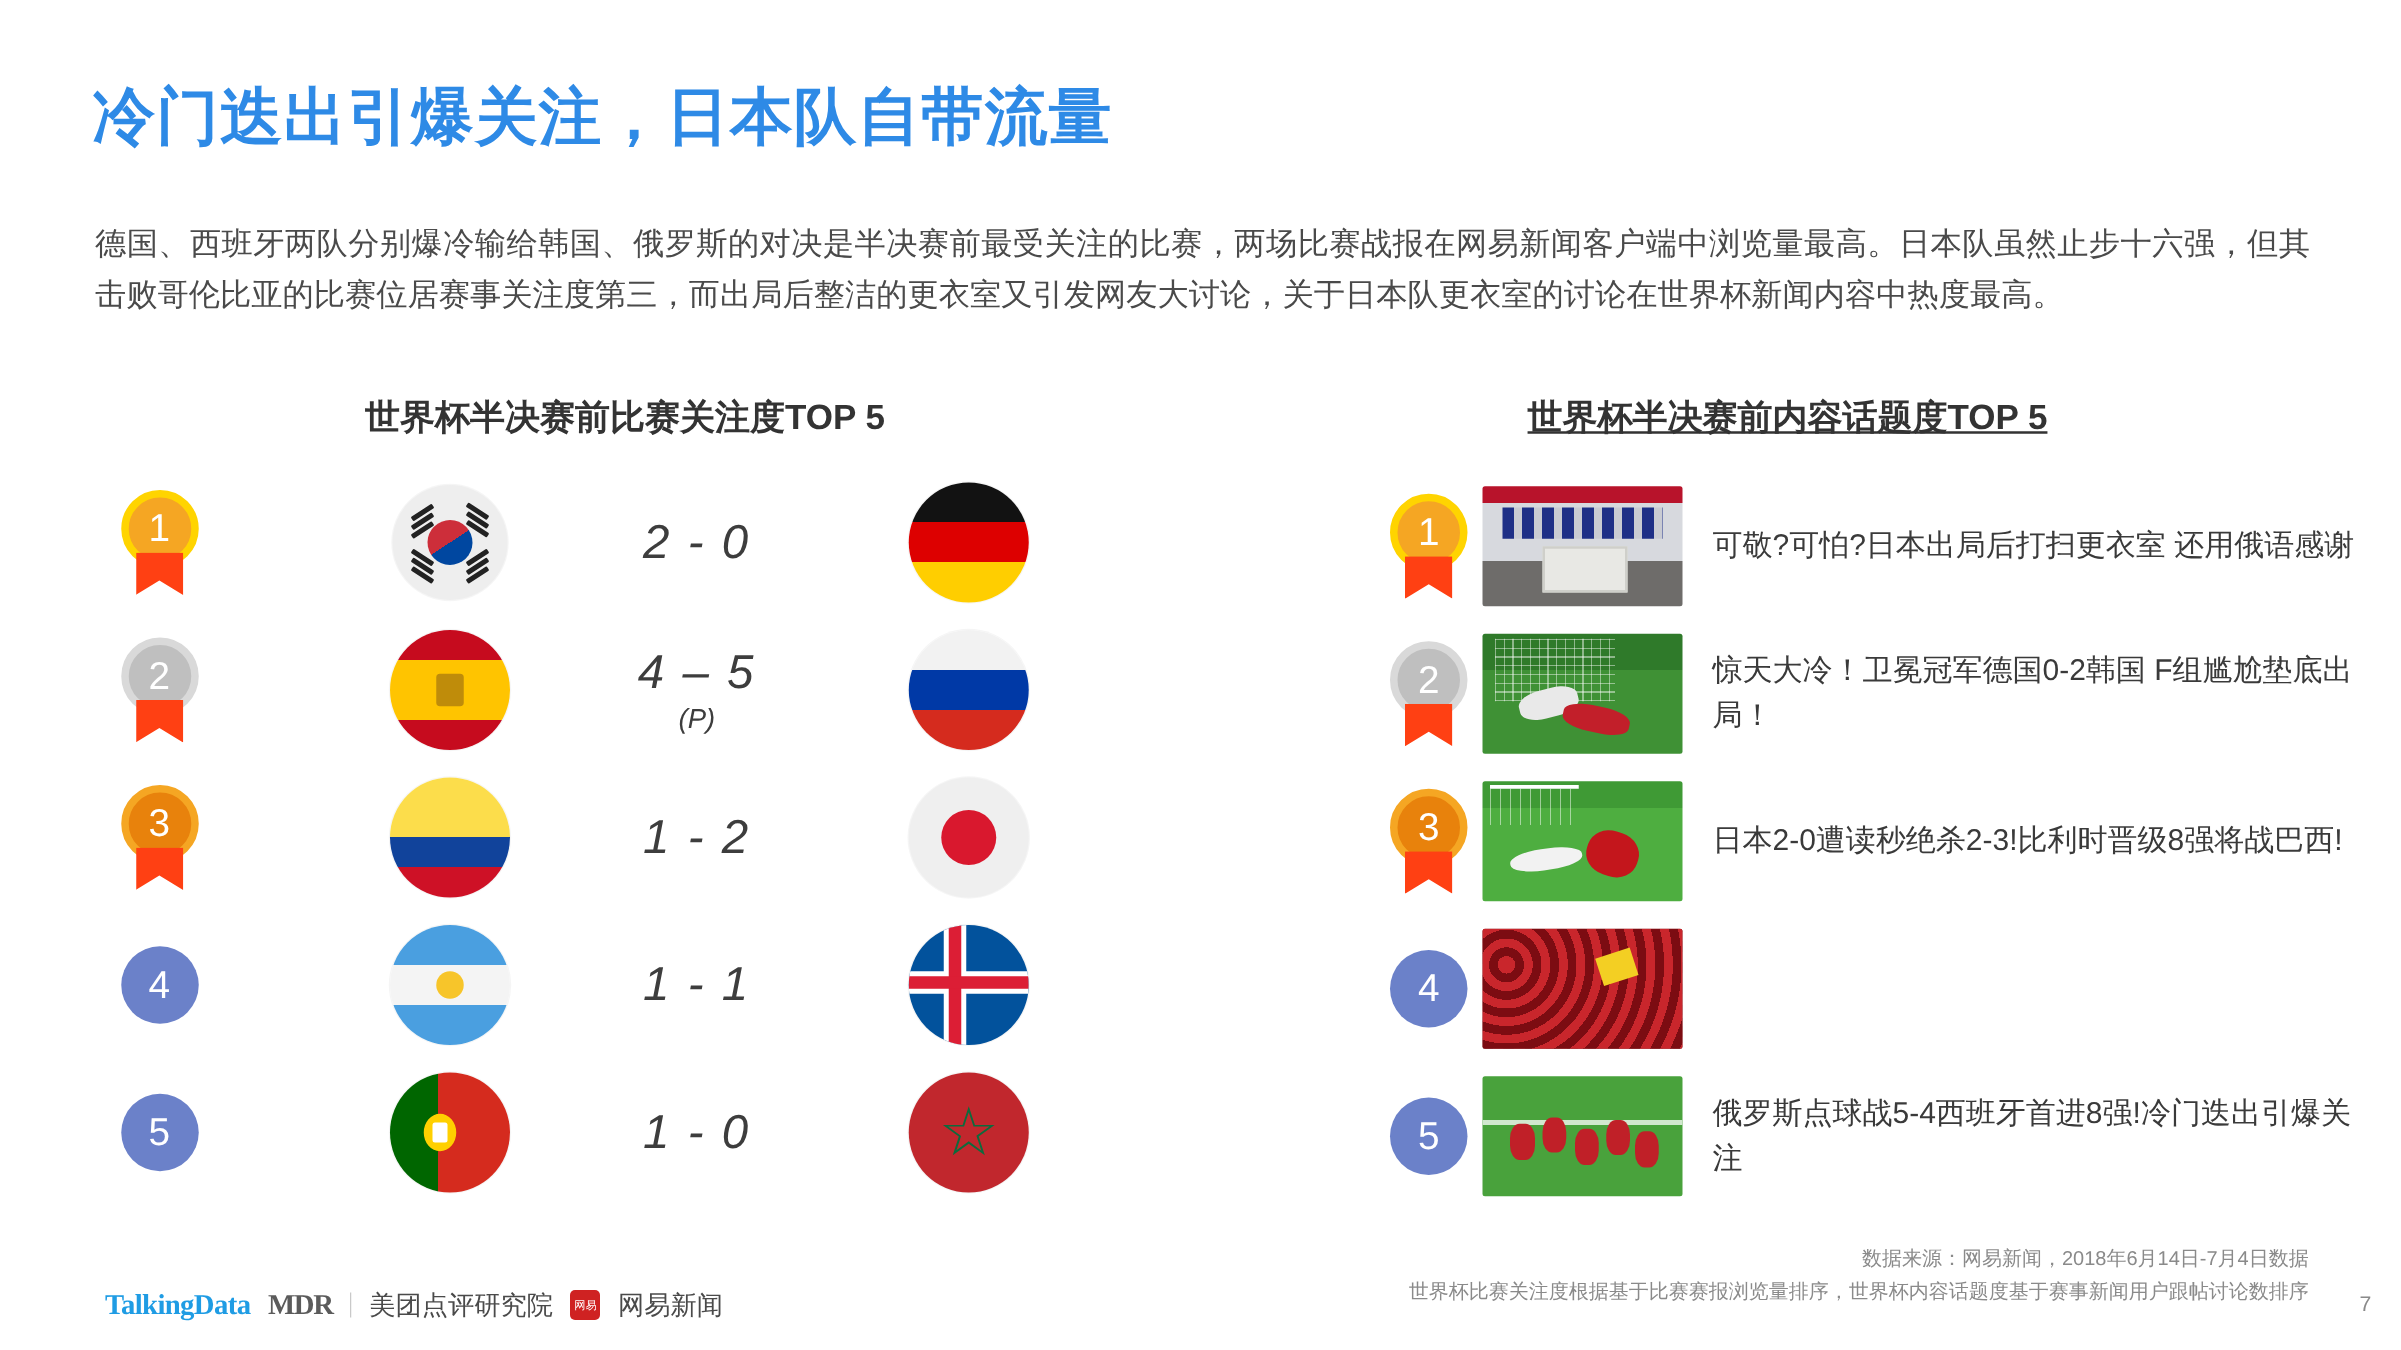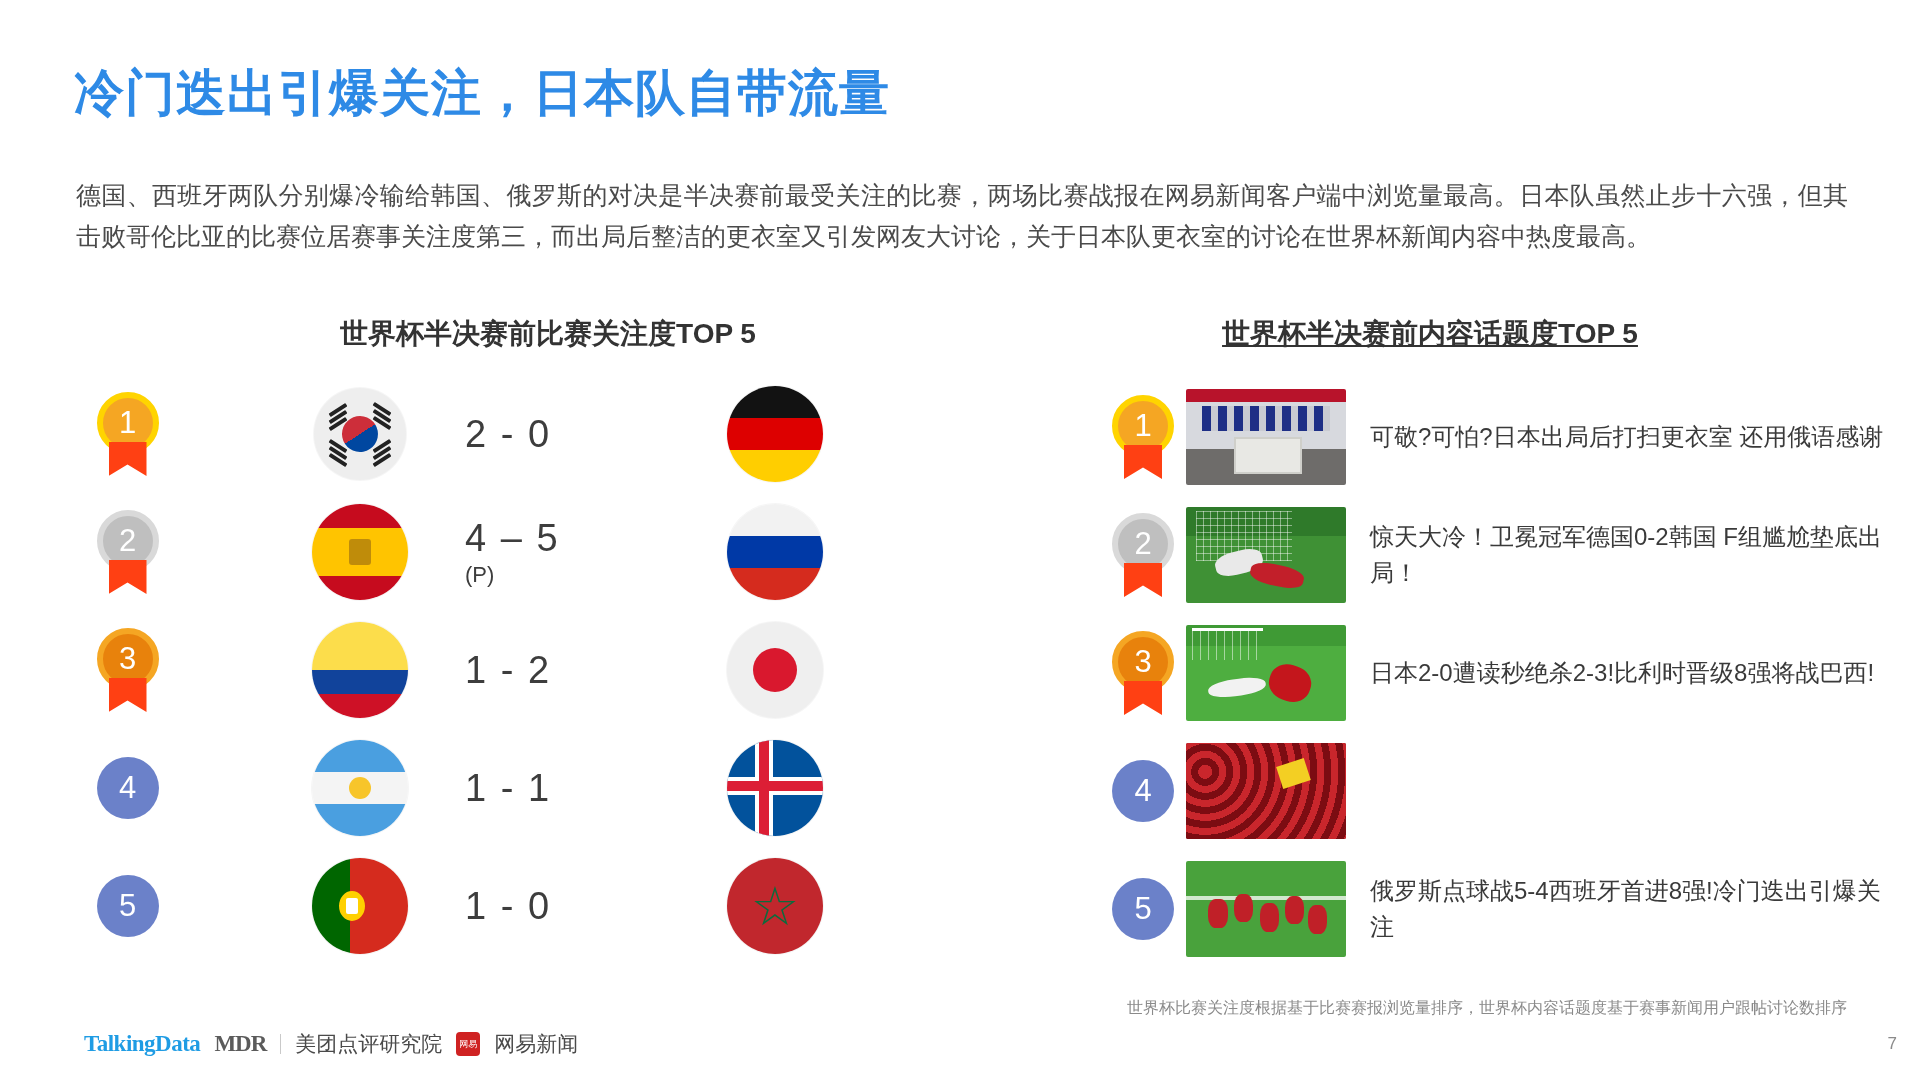--- a/index.html
+++ b/index.html
@@ -25,32 +25,32 @@
     font-size:25px;line-height:41px;color:#4a4a4a;
     text-align:justify;
   }
 
   
   .sec-head{
     position:absolute;top:315px;
     font-size:28px;font-weight:bold;color:#333333;
     text-align:center;white-space:nowrap;
   }
-  .sec-head.left{left:0;width:1000px;margin-left:48px;}
+  .sec-head.left{left:0;width:1000px;}
   .sec-head.right{left:980px;width:900px;text-decoration:underline;}
 
   
   .matches{position:absolute;left:0;top:375px;width:960px;}
   .mrow{
     position:relative;height:118px;
     display:flex;align-items:center;
   }
   .rank-cell{width:255px;display:flex;justify-content:center;align-items:center;}
   .flagA-cell{width:210px;display:flex;justify-content:center;align-items:center;}
-  .score-cell{width:185px;display:flex;flex-direction:column;justify-content:center;}
+  .score-cell{width:185px;display:flex;flex-direction:column;align-items:center;justify-content:center;font-style:italic;}
   .flagB-cell{width:250px;display:flex;justify-content:center;align-items:center;}
   .score{font-size:38px;color:#3d3d3d;letter-spacing:2px;white-space:nowrap;}
   .score-note{font-size:22px;color:#3d3d3d;margin-top:2px;}
 
   
   .medal{position:relative;width:62px;height:84px;}
   .medal .disc{
     position:absolute;left:0;top:0;width:62px;height:62px;border-radius:50%;
     display:flex;align-items:center;justify-content:center;
     font-size:31px;color:#ffffff;font-weight:400;
@@ -356,20 +356,21 @@
         <div class="c" style="left:30%;top:34%"></div>
         <div class="c" style="left:46%;top:44%"></div>
         <div class="c" style="left:62%;top:36%"></div>
         <div class="c" style="left:76%;top:46%"></div>
       </div>
       <div class="ntext">俄罗斯点球战5-4西班牙首进8强!冷门迭出引爆关注</div>
     </div>
   </div>
 
   <div class="source">
+    <div>数据来源：网易新闻，2018年6月14日-7月4日数据</div>
     <div>世界杯比赛关注度根据基于比赛赛报浏览量排序，世界杯内容话题度基于赛事新闻用户跟帖讨论数排序</div>
   </div>
   <div class="pageno">7</div>
 
   <div class="logos">
     <span class="logo-td">TalkingData</span>
     <span class="logo-mdr">MDR</span>
     <span class="bar"></span>
     <span class="logo-mt">美团点评研究院</span>
     <span class="logo-nt-badge">网易</span>

